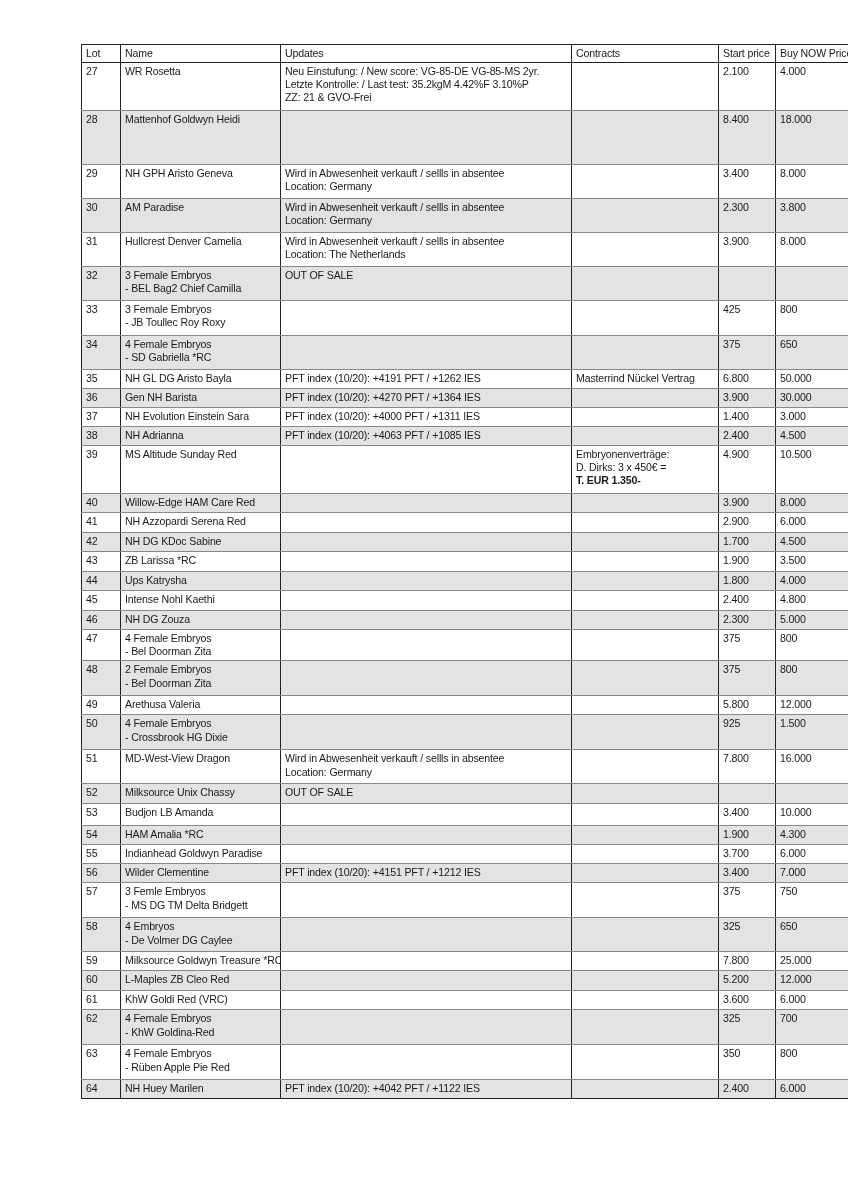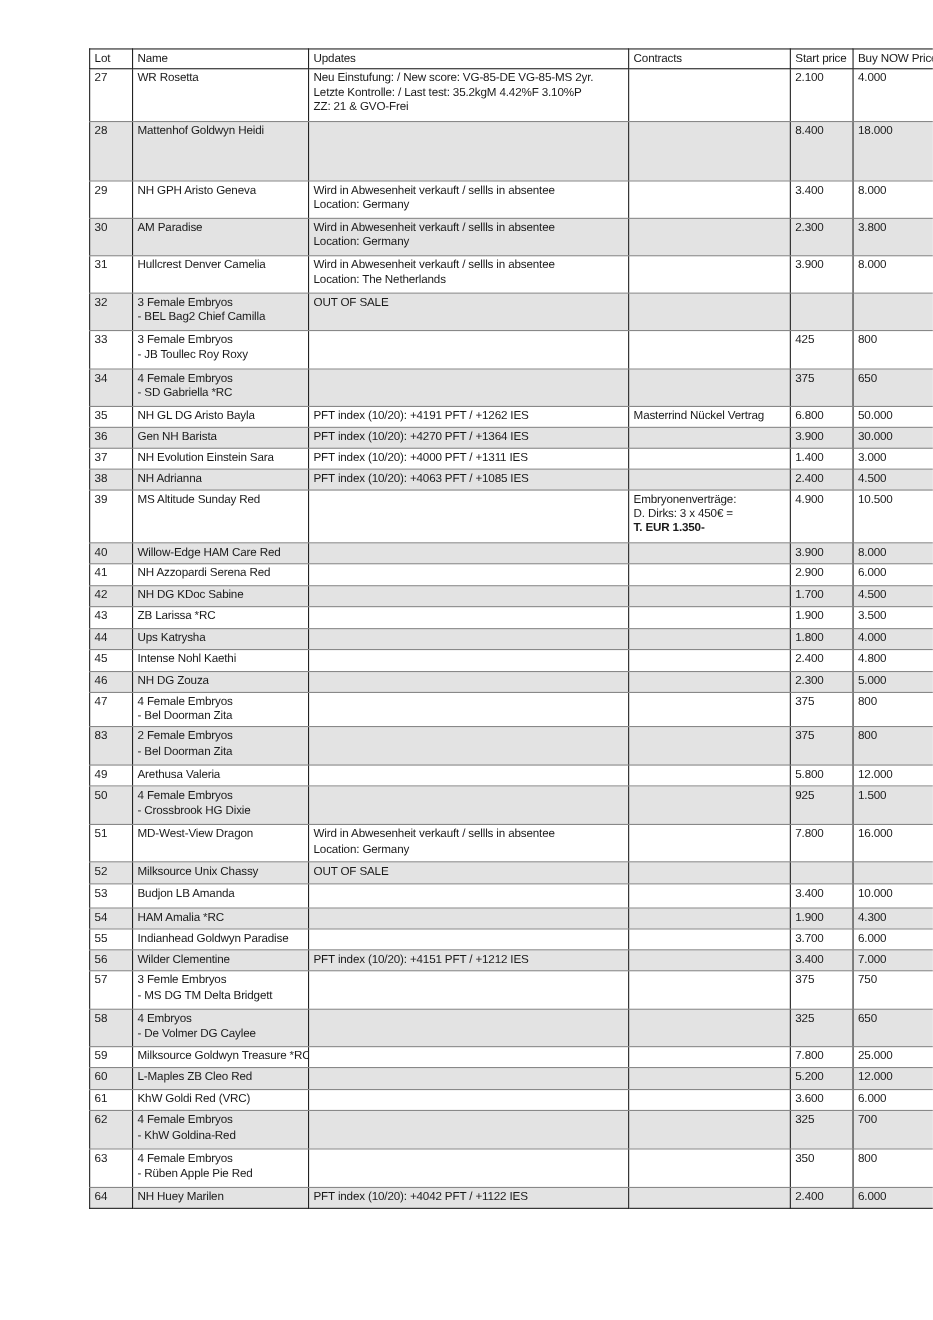--- a/index.html
+++ b/index.html
@@ -289,21 +289,21 @@
         <td>
           <span class="line">4 Female Embryos</span>
           <span class="line">- Bel Doorman Zita</span>
         </td>
         <td></td>
         <td></td>
         <td>375</td>
         <td>800</td>
       </tr>
       <tr class="shade" style="height: 35px;">
-        <td>83</td>
+        <td>48</td>
         <td>
           <span class="line">2 Female Embryos</span>
           <span class="line">- Bel Doorman Zita</span>
         </td>
         <td></td>
         <td></td>
         <td>375</td>
         <td>800</td>
       </tr>
       <tr style="height: 19px;">

